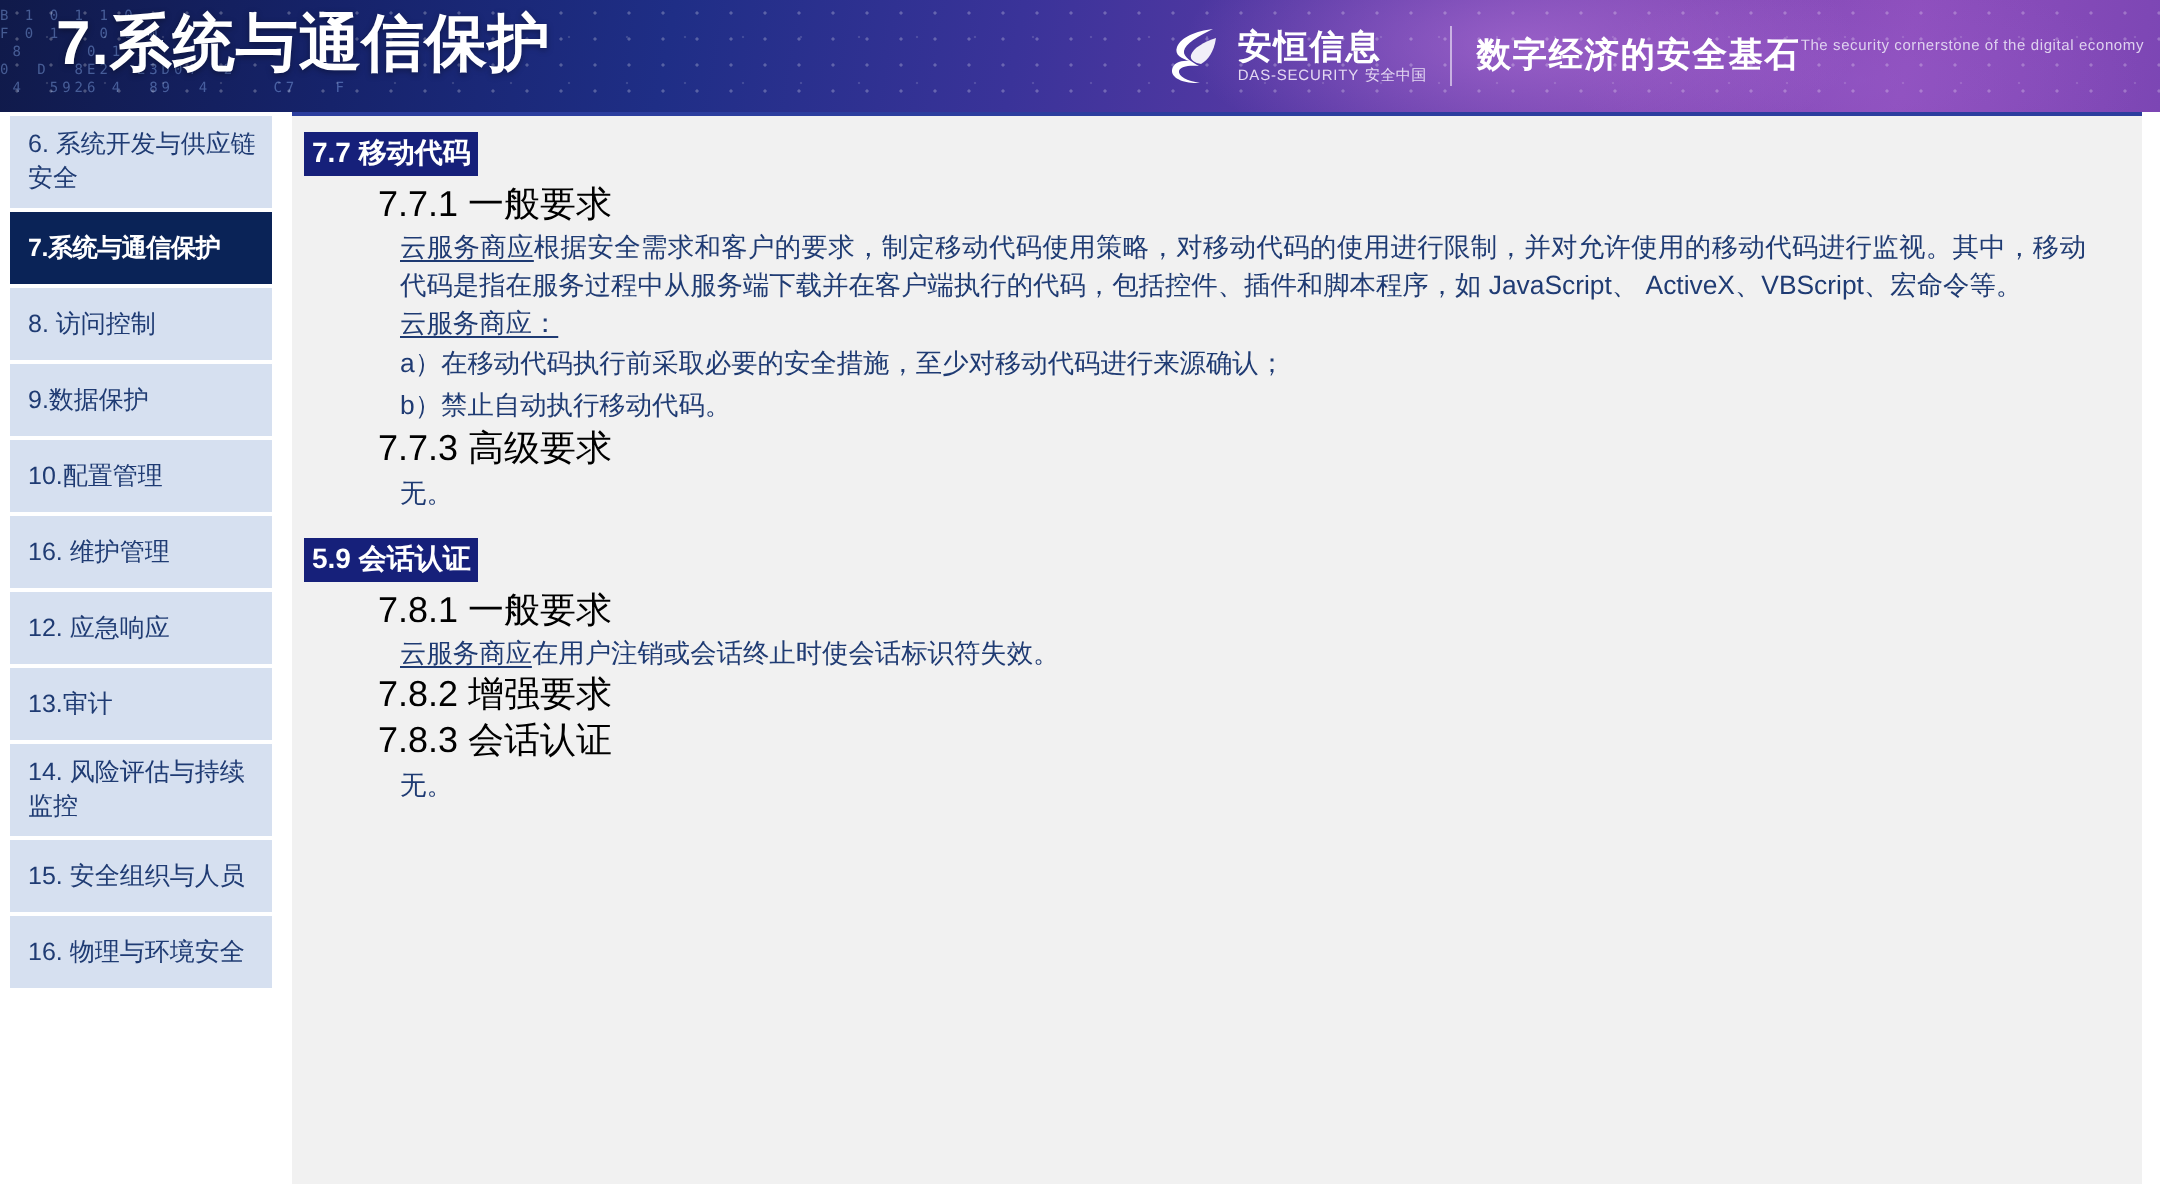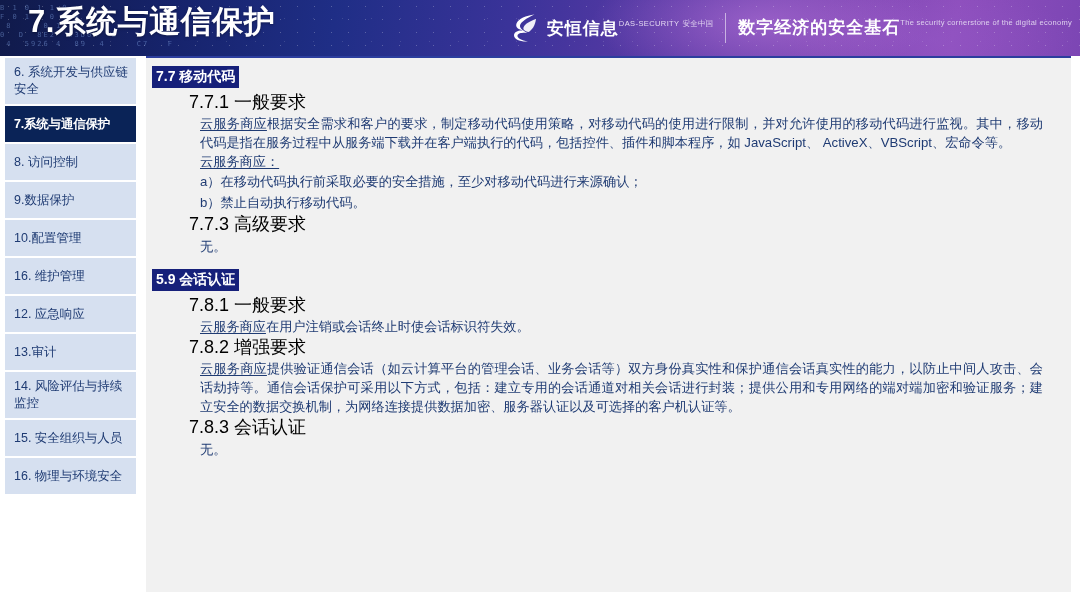--- a/index.html
+++ b/index.html
@@ -71,21 +71,21 @@
     right: 8px; top: 8px;
     height: 40px;
     display: flex;
     align-items: center;
     gap: 9px;
   }
   .logo-mark {
     width: 26px; height: 32px;
     flex: 0 0 auto;
   }
-  .logo-brand { display: flex; flex-direction: row; justify-content: center; }
+  .logo-brand { display: flex; flex-direction: column; justify-content: center; }
   .logo-cn {
     font-size: 17px; font-weight: bold; color: #ffffff;
     letter-spacing: 1px; line-height: 19px; white-space: nowrap;
   }
   .logo-en {
     font-size: 7.5px; color: #e4d8f2; letter-spacing: 0.4px;
     line-height: 10px; white-space: nowrap; text-align: center;
   }
   .logo-en .sub2 { letter-spacing: 0.2px; margin-left: 3px; }
   .logo-div {
@@ -270,18 +270,17 @@
       <div class="para"><span class="u">云服务商应</span><span>根据安全需求和客户的要求，制定移动代码使用策略，对移动代码的使用进行限制，并对允许使用的移动代码进行监视。其中，移动代码是指在服务过程中从服务端下载并在客户端执行的代码，包括控件、插件和脚本程序，如 JavaScript、 ActiveX、VBScript、宏命令等。</span></div>
       <div class="para"><span class="u">云服务商应：</span><span></span></div>
       <div class="item">a）在移动代码执行前采取必要的安全措施，至少对移动代码进行来源确认；</div>
       <div class="item">b）禁止自动执行移动代码。</div>
       <div class="sub-head">7.7.3 高级要求</div>
       <div class="none">无。</div>
       <div><div class="sec-head second">5.9 会话认证</div></div>
       <div class="sub-head">7.8.1 一般要求</div>
       <div class="para"><span class="u">云服务商应</span><span>在用户注销或会话终止时使会话标识符失效。</span></div>
       <div class="sub-head">7.8.2 增强要求</div>
-      <div class="para"><span class="u">云服务商应</span><span>提供验证通信会话（如云计算平台的管理会话、业务会话等）双方身份真实性和保护通信会话真实性的能力，以防止中间人攻击、会话劫持等。通信会话保护可采用以下方式，包括：建立专用的会话通道对相关会话进行封装；提供公用和专用网络的端对端加密和验证服务；建立安全的数据交换机制，为网络连接提供数据加密、服务器认证以及可选择的客户机认证等。</span></div>
       <div class="sub-head">7.8.3 会话认证</div>
       <div class="none">无。</div>
     </div>
 
 </div>
 
 </body></html>

